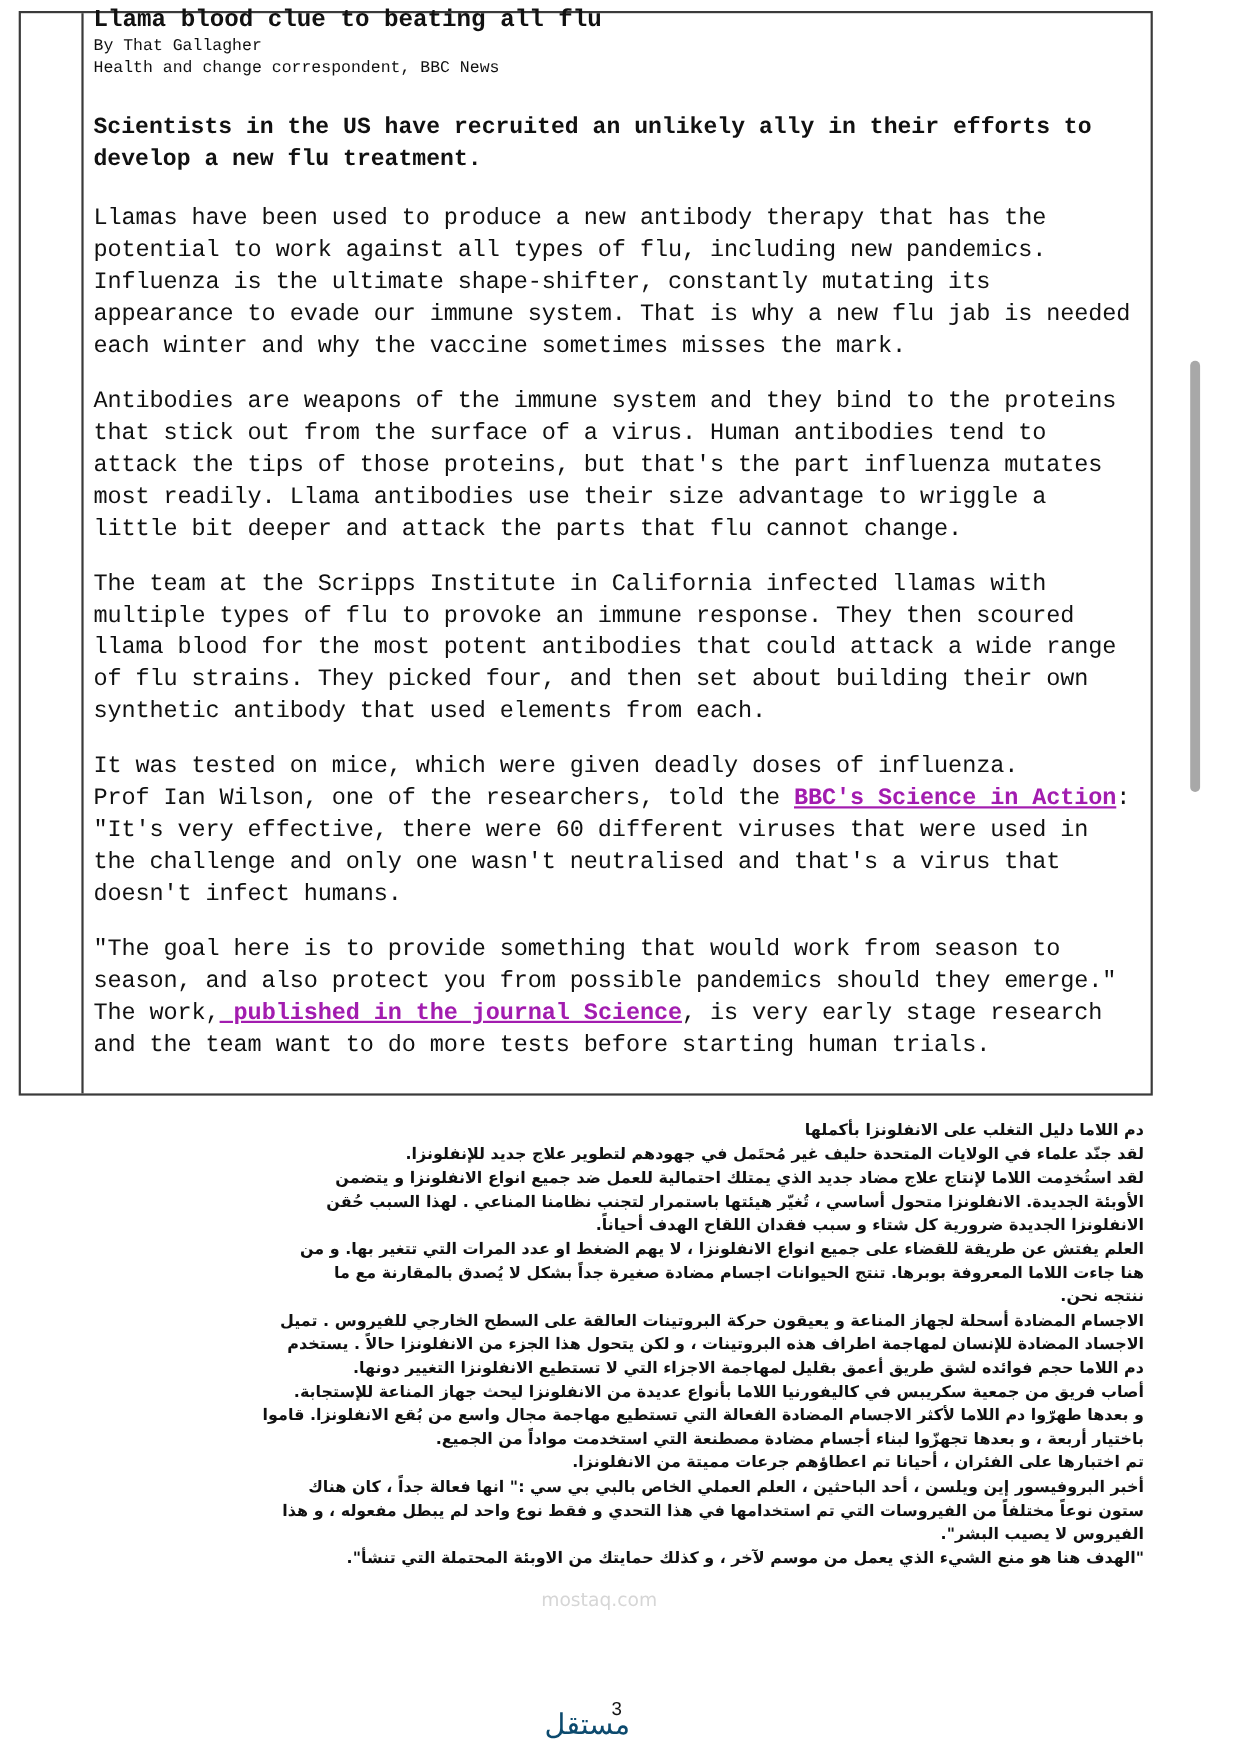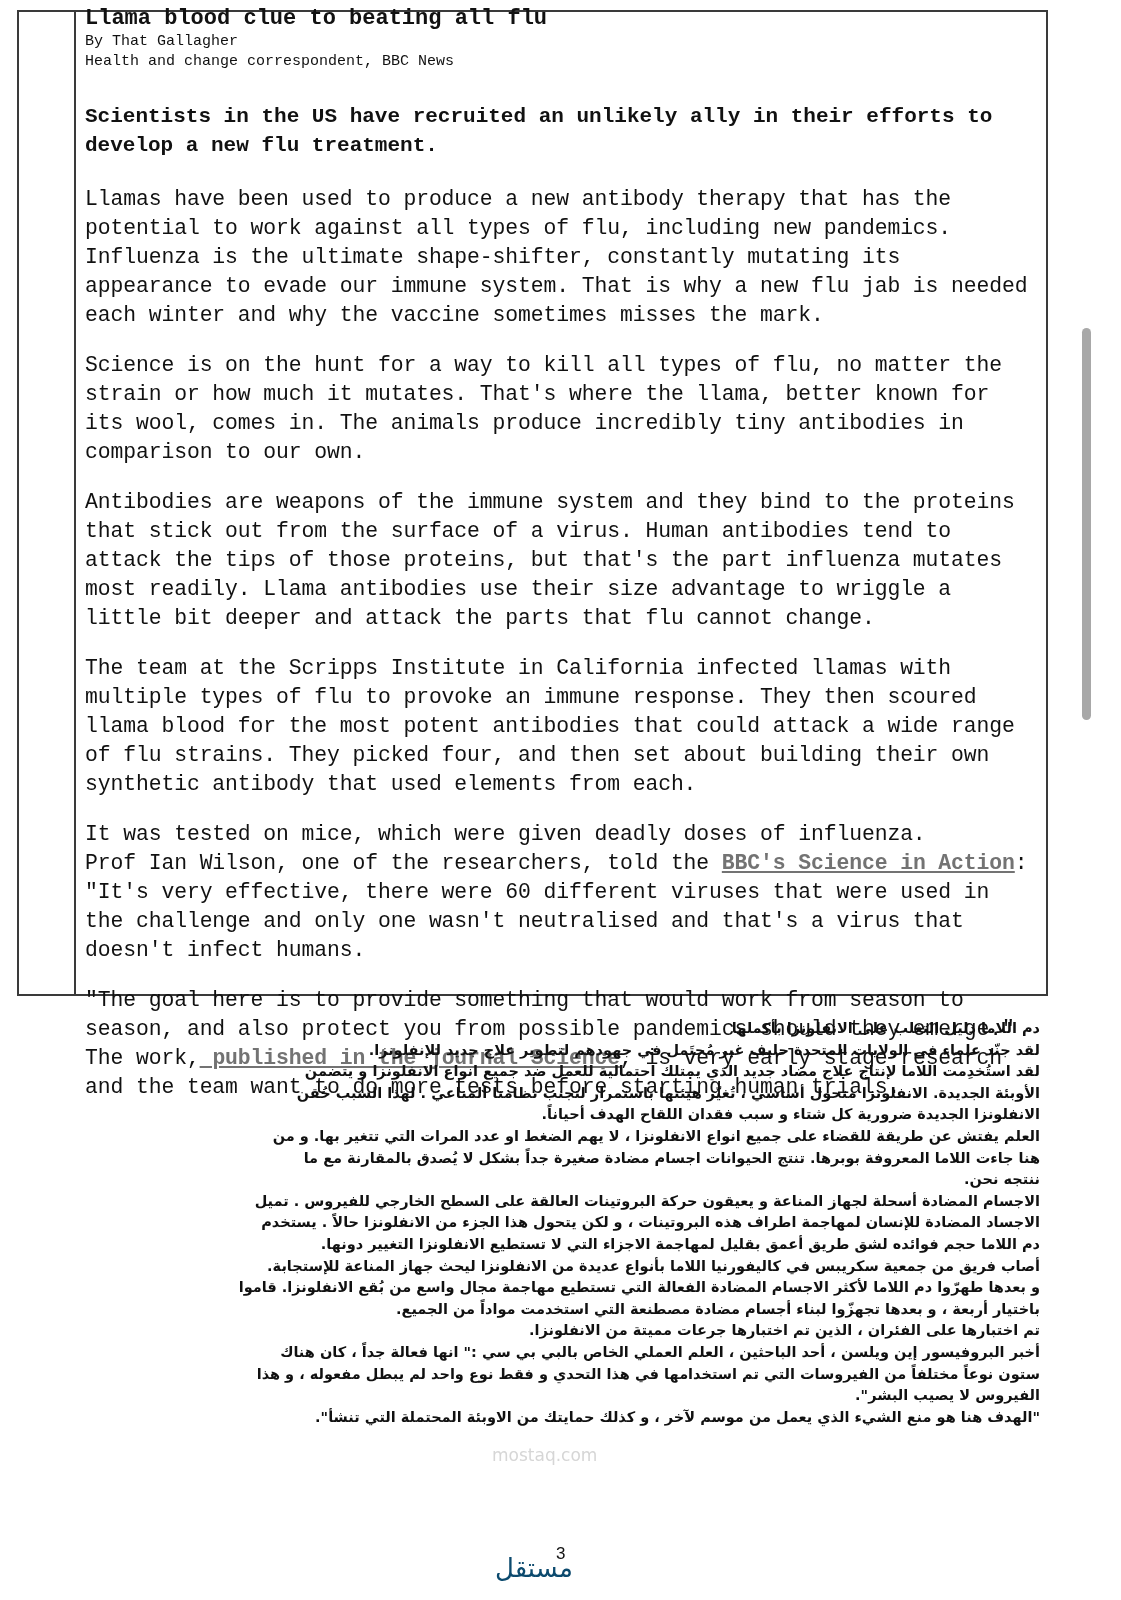--- a/index.html
+++ b/index.html
@@ -27,21 +27,21 @@
   }
   .lead {
     font-weight: bold; font-size: 21px; line-height: 29px; margin: 30px 0 0 0;
   }
   .para {
     font-size: 21.4px; line-height: 29px; margin: 0; letter-spacing: -0.1px;
   }
   .p1 { margin-top: 25px; }
   .gap { margin-top: 21px; }
   .link {
-    font-weight: bold; text-decoration: underline; color: #737373;
+    font-weight: bold; text-decoration: underline; color: #a21caf;
   }
   .scrollbar-thumb {
     position: absolute; left: 1082px; top: 328px; width: 9px; height: 392px;
     background: #a8a8a8; border-radius: 5px;
   }
   .arabic {
     position: absolute; left: 80px; top: 1018px; width: 960px;
     direction: rtl; text-align: right;
     font-family: "DejaVu Sans", sans-serif; font-weight: bold;
     font-size: 14.5px; line-height: 21.6px; color: #111111;
@@ -68,21 +68,20 @@
   <div class="divider"></div>
 </div>
 
 <div class="content">
   <h1 class="title">Llama blood clue to beating all flu</h1>
   <p class="byline">By That Gallagher</p>
   <p class="role">Health and change correspondent, BBC News</p>
   <p class="lead">Scientists in the US have recruited an unlikely ally in their efforts to develop a new flu treatment.</p>
 
   <p class="para p1">Llamas have been used to produce a new antibody therapy that has the potential to work against all types of flu, including new pandemics. Influenza is the ultimate shape-shifter, constantly mutating its appearance to evade our immune system. That is why a new flu jab is needed each winter and why the vaccine sometimes misses the mark.</p>
-  <p class="para gap">Science is on the hunt for a way to kill all types of flu, no matter the strain or how much it mutates. That's where the llama, better known for its wool, comes in. The animals produce incredibly tiny antibodies in comparison to our own.</p>
   <p class="para gap">Antibodies are weapons of the immune system and they bind to the proteins that stick out from the surface of a virus. Human antibodies tend to attack the tips of those proteins, but that's the part influenza mutates most readily. Llama antibodies use their size advantage to wriggle a little bit deeper and attack the parts that flu cannot change.</p>
   <p class="para gap">The team at the Scripps Institute in California infected llamas with multiple types of flu to provoke an immune response. They then scoured llama blood for the most potent antibodies that could attack a wide range of flu strains. They picked four, and then set about building their own synthetic antibody that used elements from each.</p>
 
   <p class="para gap">It was tested on mice, which were given deadly doses of influenza.</p>
   <p class="para"><span>Prof Ian Wilson, one of the researchers, told the </span><a class="link">BBC's Science in Action</a><span>: "It's very effective, there were 60 different viruses that were used in the challenge and only one wasn't neutralised and that's a virus that doesn't infect humans.</span></p>
 
   <p class="para gap">"The goal here is to provide something that would work from season to season, and also protect you from possible pandemics should they emerge."</p>
   <p class="para"><span>The work,</span><a class="link"> published in the journal Science</a><span>, is very early stage research and the team want to do more tests before starting human trials.</span></p>
 </div>
 
@@ -96,21 +95,21 @@
     <span class="line">الانفلونزا الجديدة ضرورية كل شتاء و سبب فقدان اللقاح الهدف أحياناً.</span>
     <span class="line">العلم يفتش عن طريقة للقضاء على جميع انواع الانفلونزا ، لا يهم الضغط او عدد المرات التي تتغير بها. و من</span>
     <span class="line">هنا جاءت اللاما المعروفة بوبرها. تنتج الحيوانات اجسام مضادة صغيرة جداً بشكل لا يُصدق بالمقارنة مع ما</span>
     <span class="line">ننتجه نحن.</span>
     <span class="line">الاجسام المضادة أسحلة لجهاز المناعة و يعيقون حركة البروتينات العالقة على السطح الخارجي للفيروس . تميل</span>
     <span class="line">الاجساد المضادة للإنسان لمهاجمة اطراف هذه البروتينات ، و لكن يتحول هذا الجزء من الانفلونزا حالاً . يستخدم</span>
     <span class="line">دم اللاما حجم فوائده لشق طريق أعمق بقليل لمهاجمة الاجزاء التي لا تستطيع الانفلونزا التغيير دونها.</span>
     <span class="line">أصاب فريق من جمعية سكريبس في كاليفورنيا اللاما بأنواع عديدة من الانفلونزا ليحث جهاز المناعة للإستجابة.</span>
     <span class="line">و بعدها طهرّوا دم اللاما لأكثر الاجسام المضادة الفعالة التي تستطيع مهاجمة مجال واسع من بُقع الانفلونزا. قاموا</span>
     <span class="line">باختيار أربعة ، و بعدها تجهزّوا لبناء أجسام مضادة مصطنعة التي استخدمت مواداً من الجميع.</span>
-    <span class="line">تم اختبارها على الفئران ، الذين تم اختبارها جرعات مميتة من الانفلونزا.</span>
+    <span class="line">تم اختبارها على الفئران ، أحيانا تم اعطاؤهم جرعات مميتة من الانفلونزا.</span>
     <span class="line">أخبر البروفيسور إين ويلسن ، أحد الباحثين ، العلم العملي الخاص بالبي بي سي :" انها فعالة جداً ، كان هناك</span>
     <span class="line">ستون نوعاً مختلفاً من الفيروسات التي تم استخدامها في هذا التحدي و فقط نوع واحد لم يبطل مفعوله ، و هذا</span>
     <span class="line">الفيروس لا يصيب البشر".</span>
     <span class="line">"الهدف هنا هو منع الشيء الذي يعمل من موسم لآخر ، و كذلك حمايتك من الاوبئة المحتملة التي تنشأ".</span>
   </div>
 
 <div class="watermark">مستقل</div>
 <div class="watermark-sub">mostaq.com</div>
 <div class="page-number">3</div>
 

